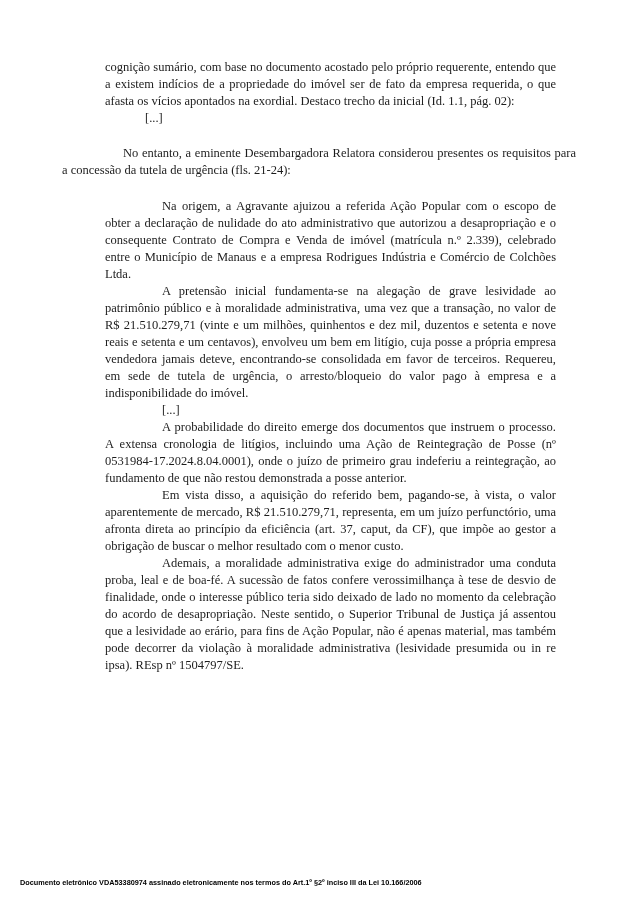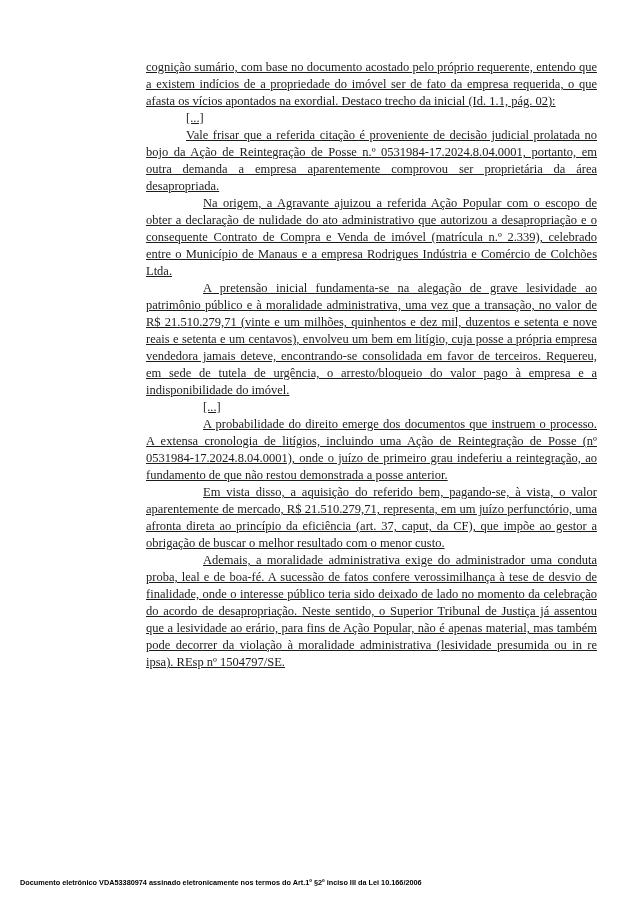--- a/index.html
+++ b/index.html
@@ -19,23 +19,22 @@
   .content {
     position: absolute;
     left: 62px;
     top: 59px;
     width: 514px;
     font-size: 12.5px;
     line-height: 17px;
     text-align: justify;
   }
   .quote {
-    margin-left: 84px;
+    margin-left: 43px;
     width: 451px;
-    text-decoration: underline;
   }
   .quote p {
     margin: 0;
   }
   .quote1 p { text-indent: 40px; }
   .quote1 p.first { text-indent: 0; }
   .quote2 p { text-indent: 57px; }
   .body-para {
     margin: 18px 0 19px 0;
     text-indent: 61px;
@@ -57,23 +56,23 @@
 </head>
 <body>
 
 <div class="page">
 
   <div class="content">
 
     <div class="quote quote1">
       <p class="first">cognição sumário, com base no documento acostado pelo próprio requerente, entendo que a existem indícios de a propriedade do imóvel ser de fato da empresa requerida, o que afasta os vícios apontados na exordial. Destaco trecho da inicial (Id. 1.1, pág. 02):</p>
       <p>[...]</p>
-      <p>Vale frisar que a referida citação é proveniente de decisão judicial prolatada no bojo da Ação de Reintegração de Posse n.º 0531984-17.2024.8.04.0001, portanto, em outra demanda a empresa aparentemente comprovou ser proprietária da área desapropriada.</p>
     </div>
 
+    <p class="body-para">No entanto, a eminente Desembargadora Relatora considerou presentes os requisitos para a concessão da tutela de urgência (fls. 21-24):</p>
 
     <div class="quote quote2">
       <p>Na origem, a Agravante ajuizou a referida Ação Popular com o escopo de obter a declaração de nulidade do ato administrativo que autorizou a desapropriação e o consequente Contrato de Compra e Venda de imóvel (matrícula n.º 2.339), celebrado entre o Município de Manaus e a empresa Rodrigues Indústria e Comércio de Colchões Ltda.</p>
       <p>A pretensão inicial fundamenta-se na alegação de grave lesividade ao patrimônio público e à moralidade administrativa, uma vez que a transação, no valor de R$ 21.510.279,71 (vinte e um milhões, quinhentos e dez mil, duzentos e setenta e nove reais e setenta e um centavos), envolveu um bem em litígio, cuja posse a própria empresa vendedora jamais deteve, encontrando-se consolidada em favor de terceiros. Requereu, em sede de tutela de urgência, o arresto/bloqueio do valor pago à empresa e a indisponibilidade do imóvel.</p>
       <p>[...]</p>
       <p>A probabilidade do direito emerge dos documentos que instruem o processo. A extensa cronologia de litígios, incluindo uma Ação de Reintegração de Posse (nº 0531984-17.2024.8.04.0001), onde o juízo de primeiro grau indeferiu a reintegração, ao fundamento de que não restou demonstrada a posse anterior.</p>
       <p>Em vista disso, a aquisição do referido bem, pagando-se, à vista, o valor aparentemente de mercado, R$ 21.510.279,71, representa, em um juízo perfunctório, uma afronta direta ao princípio da eficiência (art. 37, caput, da CF), que impõe ao gestor a obrigação de buscar o melhor resultado com o menor custo.</p>
       <p>Ademais, a moralidade administrativa exige do administrador uma conduta proba, leal e de boa-fé. A sucessão de fatos confere verossimilhança à tese de desvio de finalidade, onde o interesse público teria sido deixado de lado no momento da celebração do acordo de desapropriação. Neste sentido, o Superior Tribunal de Justiça já assentou que a lesividade ao erário, para fins de Ação Popular, não é apenas material, mas também pode decorrer da violação à moralidade administrativa (lesividade presumida ou in re ipsa). REsp nº 1504797/SE.</p>
     </div>
 

